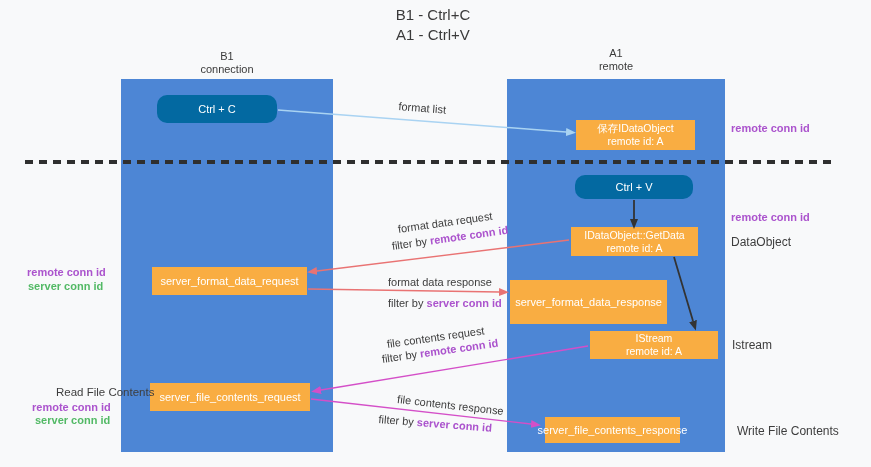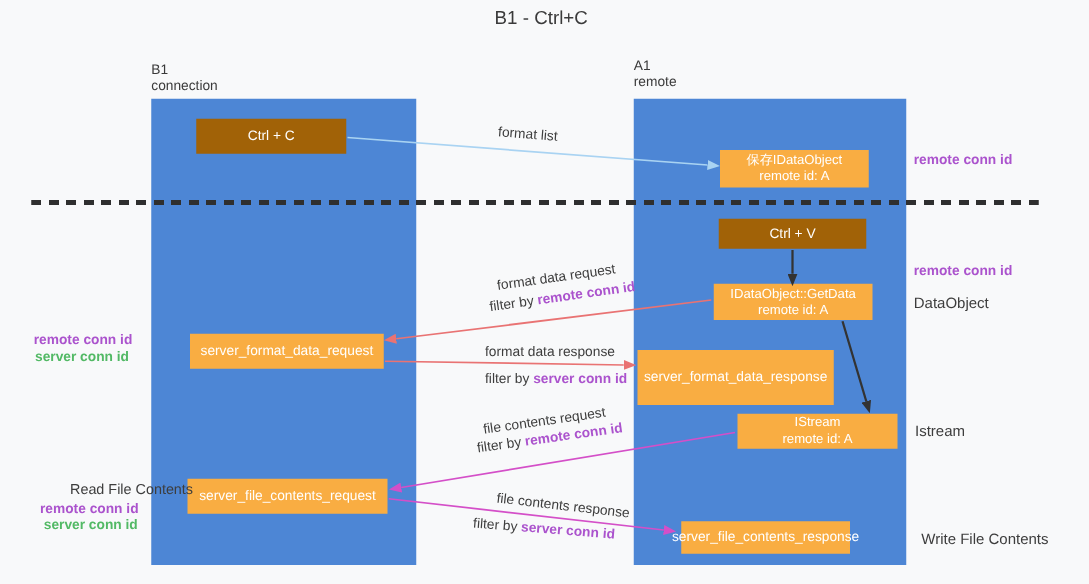--- a/index.html
+++ b/index.html
@@ -1,49 +1,50 @@
 <!DOCTYPE html>
 <html><head>
 <meta charset="utf-8">
 <style>
   * { margin:0; padding:0; box-sizing:border-box; }
   html,body { background:#f8f9fa; }
   body { font-family:"Liberation Sans","DejaVu Sans",sans-serif; }
   #canvas { position:relative; width:871px; height:467px; background:#f8f9fa; overflow:hidden; }
 
   .lane { position:absolute; top:79px; height:373px; background:#4d86d5; }
-  .lane-header { position:absolute; font-size:11px; line-height:13px; color:#3a3a3a; }
+  .lane-header { position:absolute; text-align:center; font-size:11px; line-height:13px; color:#3a3a3a; }
 
   .title-block { position:absolute; left:283px; top:5px; width:300px; text-align:center;
                  font-size:15px; line-height:20px; color:#3a3a3a; }
 
   .dash-line { position:absolute; left:25px; top:160px; width:806px; height:4px;
                background:repeating-linear-gradient(90deg,#2f2f2f 0 8px,transparent 8px 14px); }
 
   .box { position:absolute; display:flex; flex-direction:column; align-items:center; justify-content:center;
          color:#ffffff; font-size:11px; line-height:13px; text-align:center; white-space:nowrap; }
   .box.small { font-size:10.5px; }
-  .green  { background:#a16207; }
+  .green  { background:#0369a1;border-radius:10px; }
   .orange { background:#f9ad42; }
 
   .lbl { position:absolute; font-size:11px; color:#3d3d3d; white-space:nowrap; }
   .lbl.md { font-size:12px; }
   .b-purple { color:#ab53cd; font-weight:bold; }
   .b-green  { color:#52b965; font-weight:bold; }
   .rot { transform-origin:0 0; }
 
   svg.arrows { position:absolute; left:0; top:0; pointer-events:none; }
 </style>
 </head>
 <body>
 
 <div id="canvas">
 
   <div class="title-block">
     <div>B1 - Ctrl+C</div>
+    <div>A1 - Ctrl+V</div>
   </div>
 
   <div class="lane-header" style="left:121px; top:50px; width:212px;">
     <div>B1</div>
     <div>connection</div>
   </div>
   <div class="lane-header" style="left:507px; top:47px; width:218px;">
     <div>A1</div>
     <div>remote</div>
   </div>

